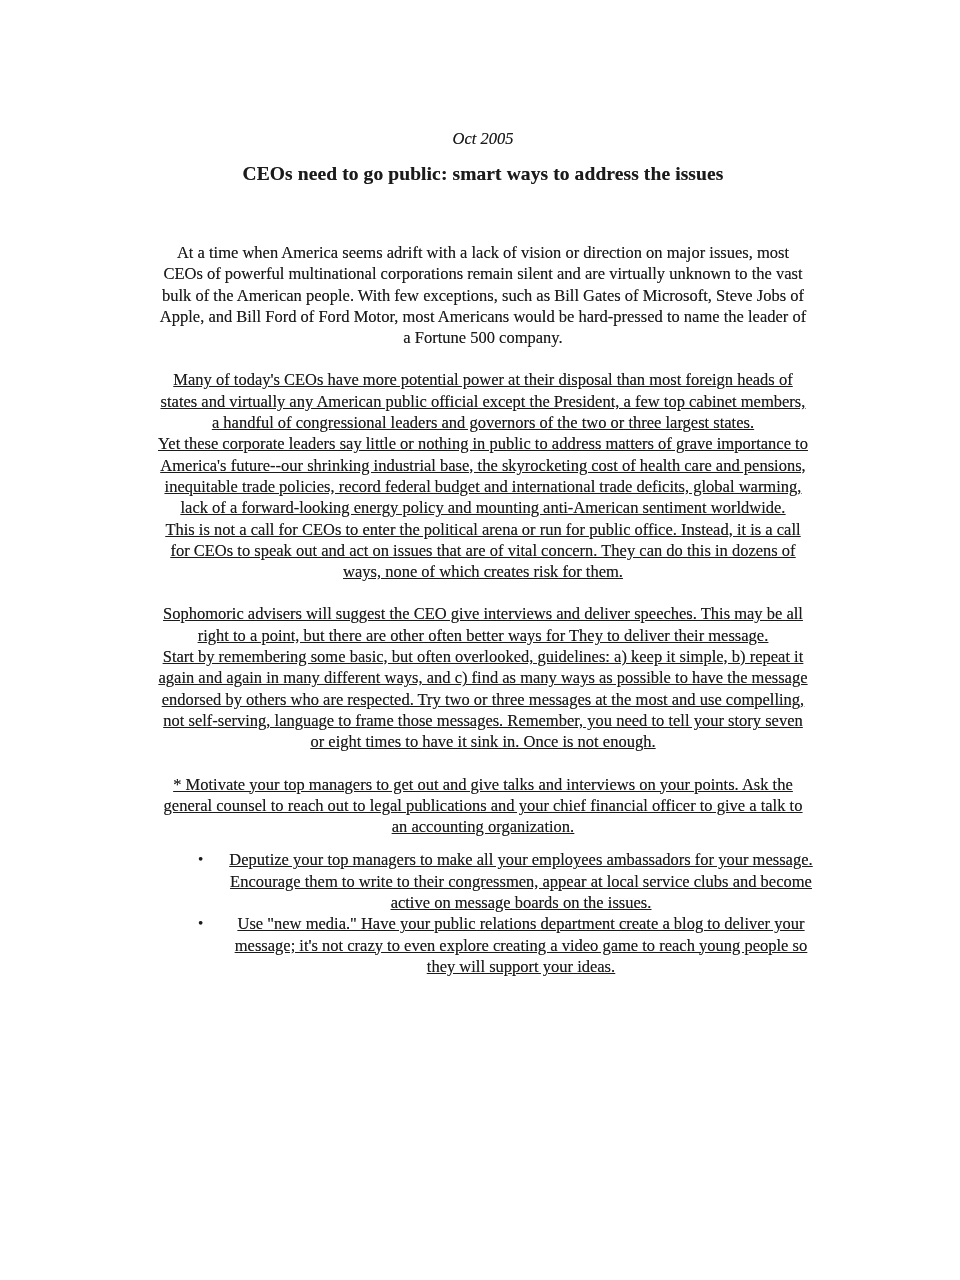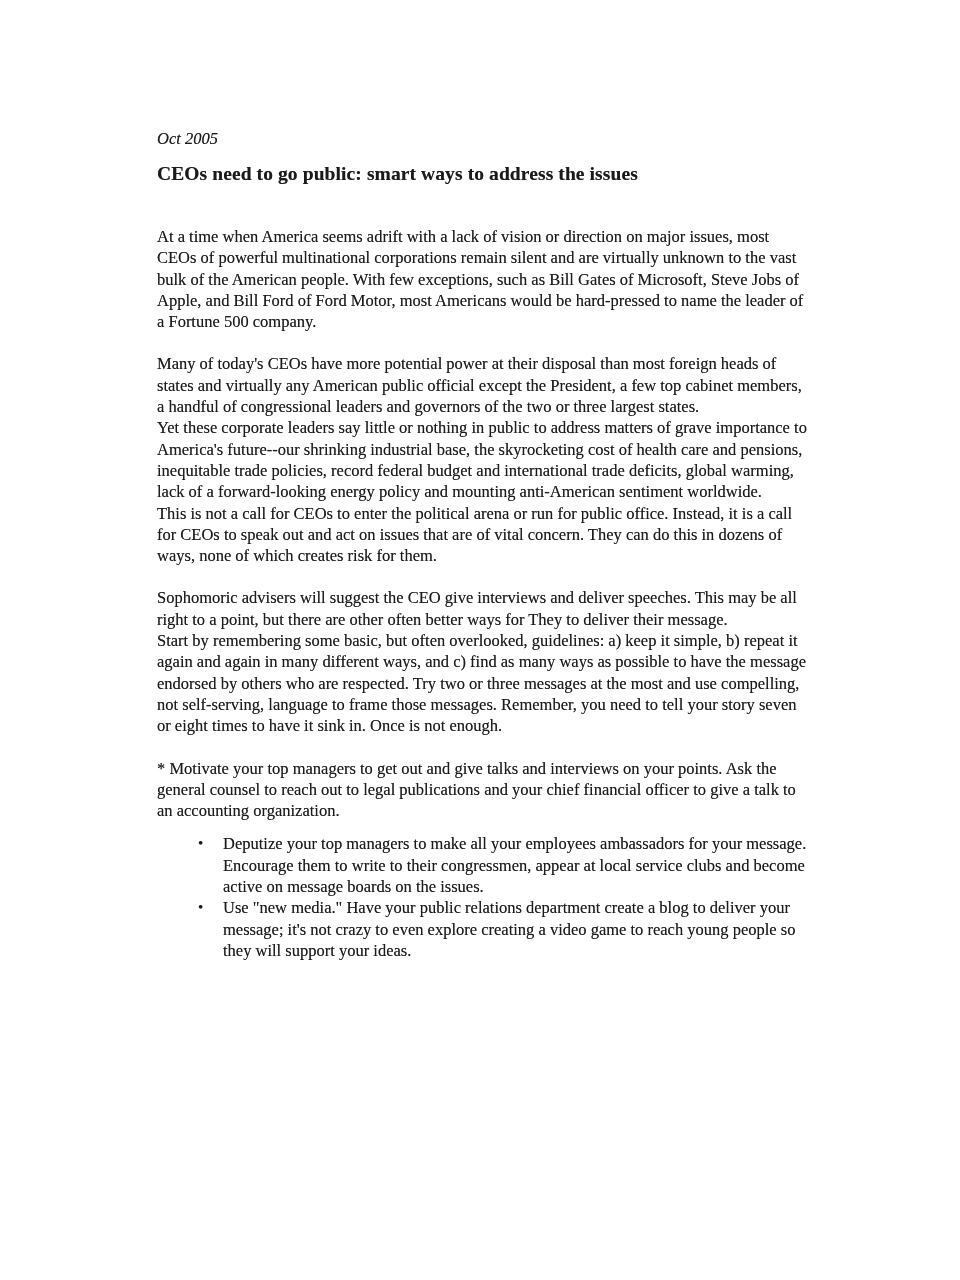--- a/index.html
+++ b/index.html
@@ -1,15 +1,15 @@
 <!DOCTYPE html>
 <html><head>
 <meta charset="utf-8">
 <style>
-  * { margin: 0; padding: 0; box-sizing: border-box; }
+  * { margin: 0; padding: 0; box-sizing: border-box; text-align: center; }
   html, body {
     background: #ffffff;
   }
   body {
     font-family: "Liberation Serif", serif;
   }
   .page {
     position: relative;
     width: 960px;
     height: 1280px;
@@ -32,24 +32,25 @@
     line-height: 21px;
   }
   .title {
     margin-top: 12px;
     font-size: 19.5px;
     line-height: 25px;
     font-weight: bold;
     letter-spacing: 0.1px;
   }
   .group-first {
-    margin-top: 40px;
+    margin-top: 56px;
   }
   .group + .group {
     margin-top: 21px;
+    text-decoration: underline;
   }
   .group p {
     margin: 0;
   }
   ul.bullets {
     list-style: none;
     margin: 12px;
     padding-left: 54px;
   }
   ul.bullets li {

